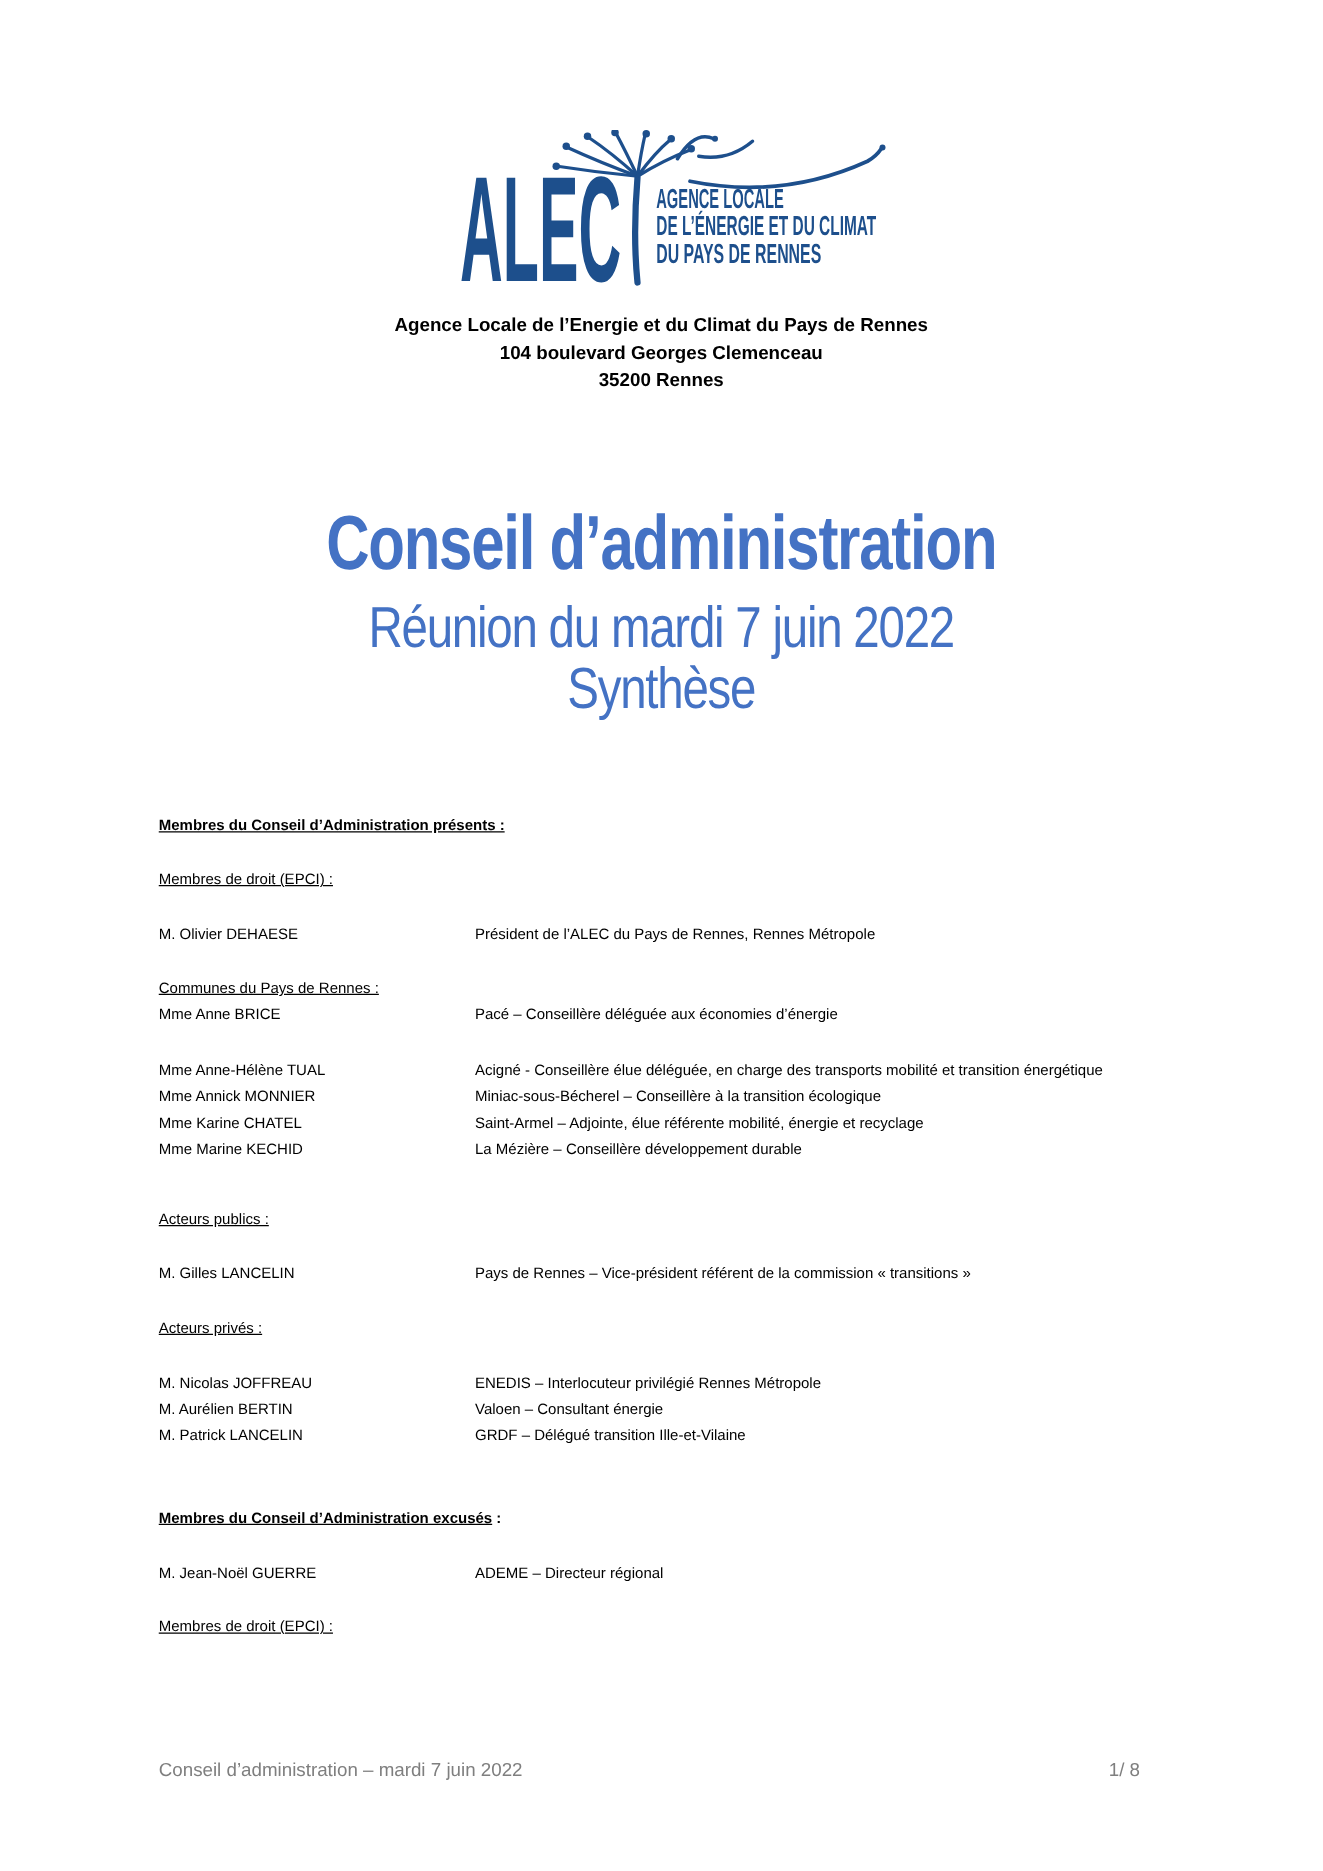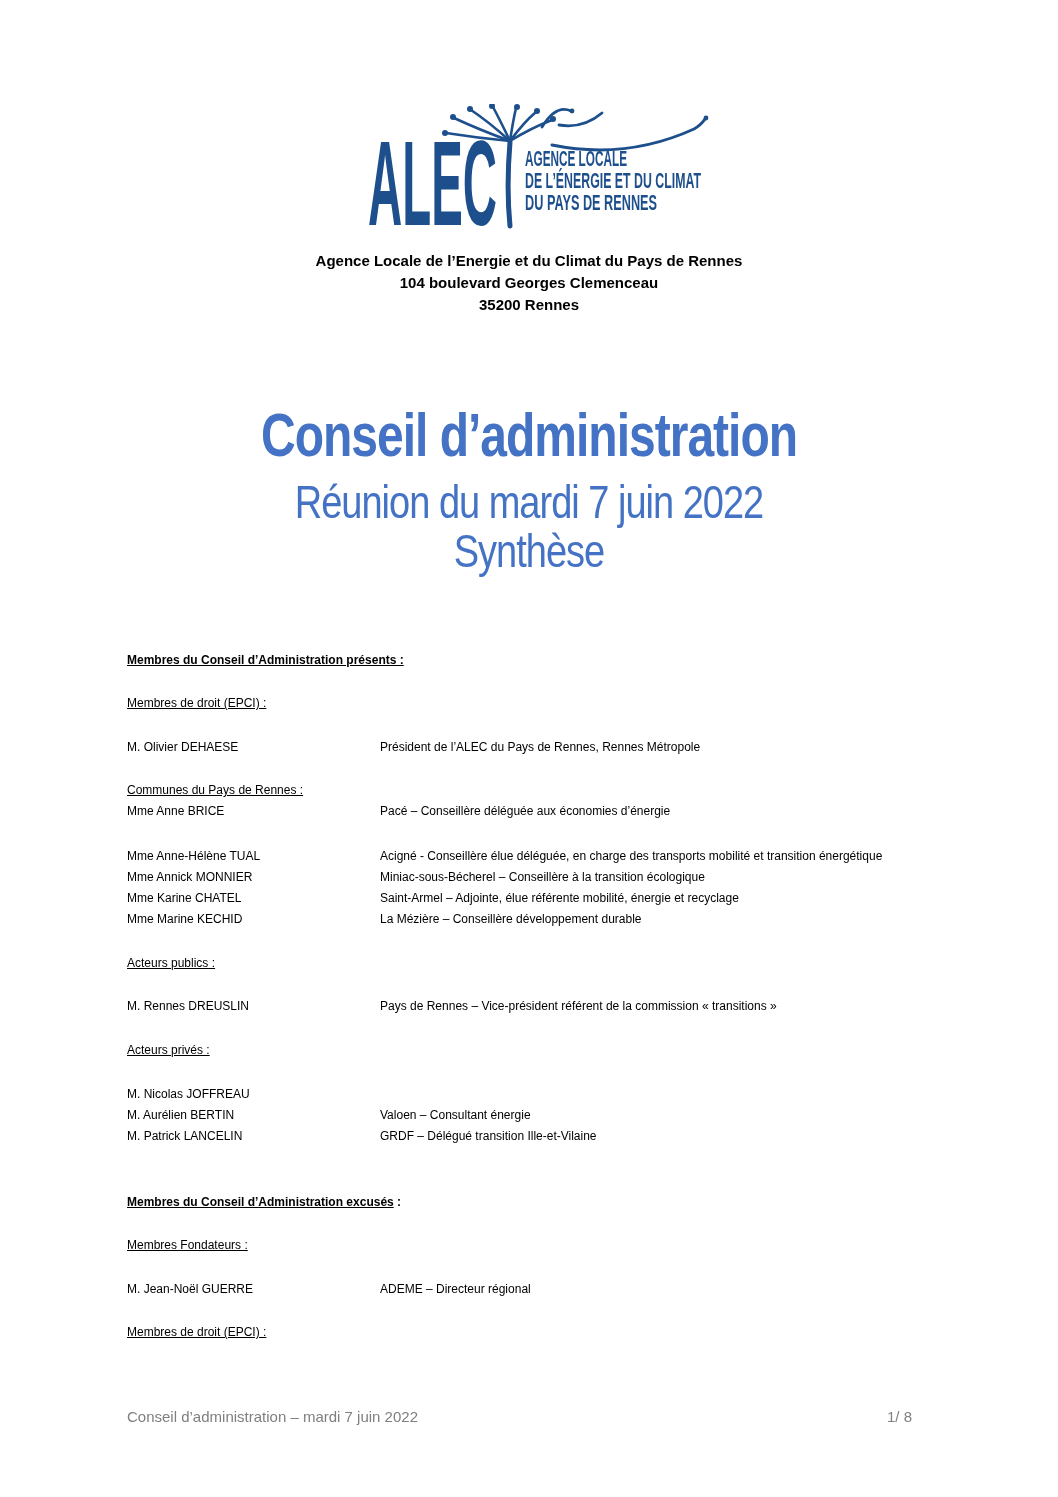--- a/index.html
+++ b/index.html
@@ -50,21 +50,21 @@
   .heading{font-weight:bold;}
   .u{text-decoration:underline;}
   .grouplabel{text-decoration:underline;}
   .row{display:flex;}
   .row .name{width:253px;flex:none;}
   .row .role{flex:1;}
   .row.justify .role{text-align:justify;}
   .mt-22{margin-top:22px;}
   .mt-23{margin-top:23px;}
   .mt-24{margin-top:24px;}
-  .mt-25{margin-top:23px;}
+  .mt-25{margin-top:35px;}
   .mt-45{margin-top:45px;}
 
   
   .footer{
     position:absolute;left:127px;right:146px;top:1408px;
     display:flex;justify-content:space-between;
     font-size:15px;color:#7f7f7f;
   }
 </style>
 </head>
@@ -155,45 +155,45 @@
     </div>
 
     <div class="row">
       <span class="name">Mme Marine KECHID</span>
       <span class="role">La Mézière – Conseillère développement durable</span>
     </div>
 
     <div class="grouplabel mt-25">Acteurs publics :</div>
 
     <div class="row mt-22">
-      <span class="name">M. Rennes DREUSLIN</span>
+      <span class="name">M. Gilles LANCELIN</span>
       <span class="role">Pays de Rennes – Vice-président référent de la commission « transitions »</span>
     </div>
 
     <div class="grouplabel mt-23">Acteurs privés :</div>
 
     <div class="row mt-23">
       <span class="name">M. Nicolas JOFFREAU</span>
+      <span class="role">ENEDIS – Interlocuteur privilégié Rennes Métropole</span>
     </div>
 
     <div class="row">
       <span class="name">M. Aurélien BERTIN</span>
       <span class="role">Valoen – Consultant énergie</span>
     </div>
 
     <div class="row">
       <span class="name">M. Patrick LANCELIN</span>
       <span class="role">GRDF – Délégué transition Ille-et-Vilaine</span>
     </div>
 
     <div class="heading mt-45">
       <span class="u">Membres du Conseil d’Administration excusés</span><span> :</span>
     </div>
 
-    <div class="grouplabel mt-22">Membres Fondateurs :</div>
 
     <div class="row mt-23">
       <span class="name">M. Jean-Noël GUERRE</span>
       <span class="role">ADEME – Directeur régional</span>
     </div>
 
     <div class="grouplabel mt-22">Membres de droit (EPCI) :</div>
 
   </div>
 

